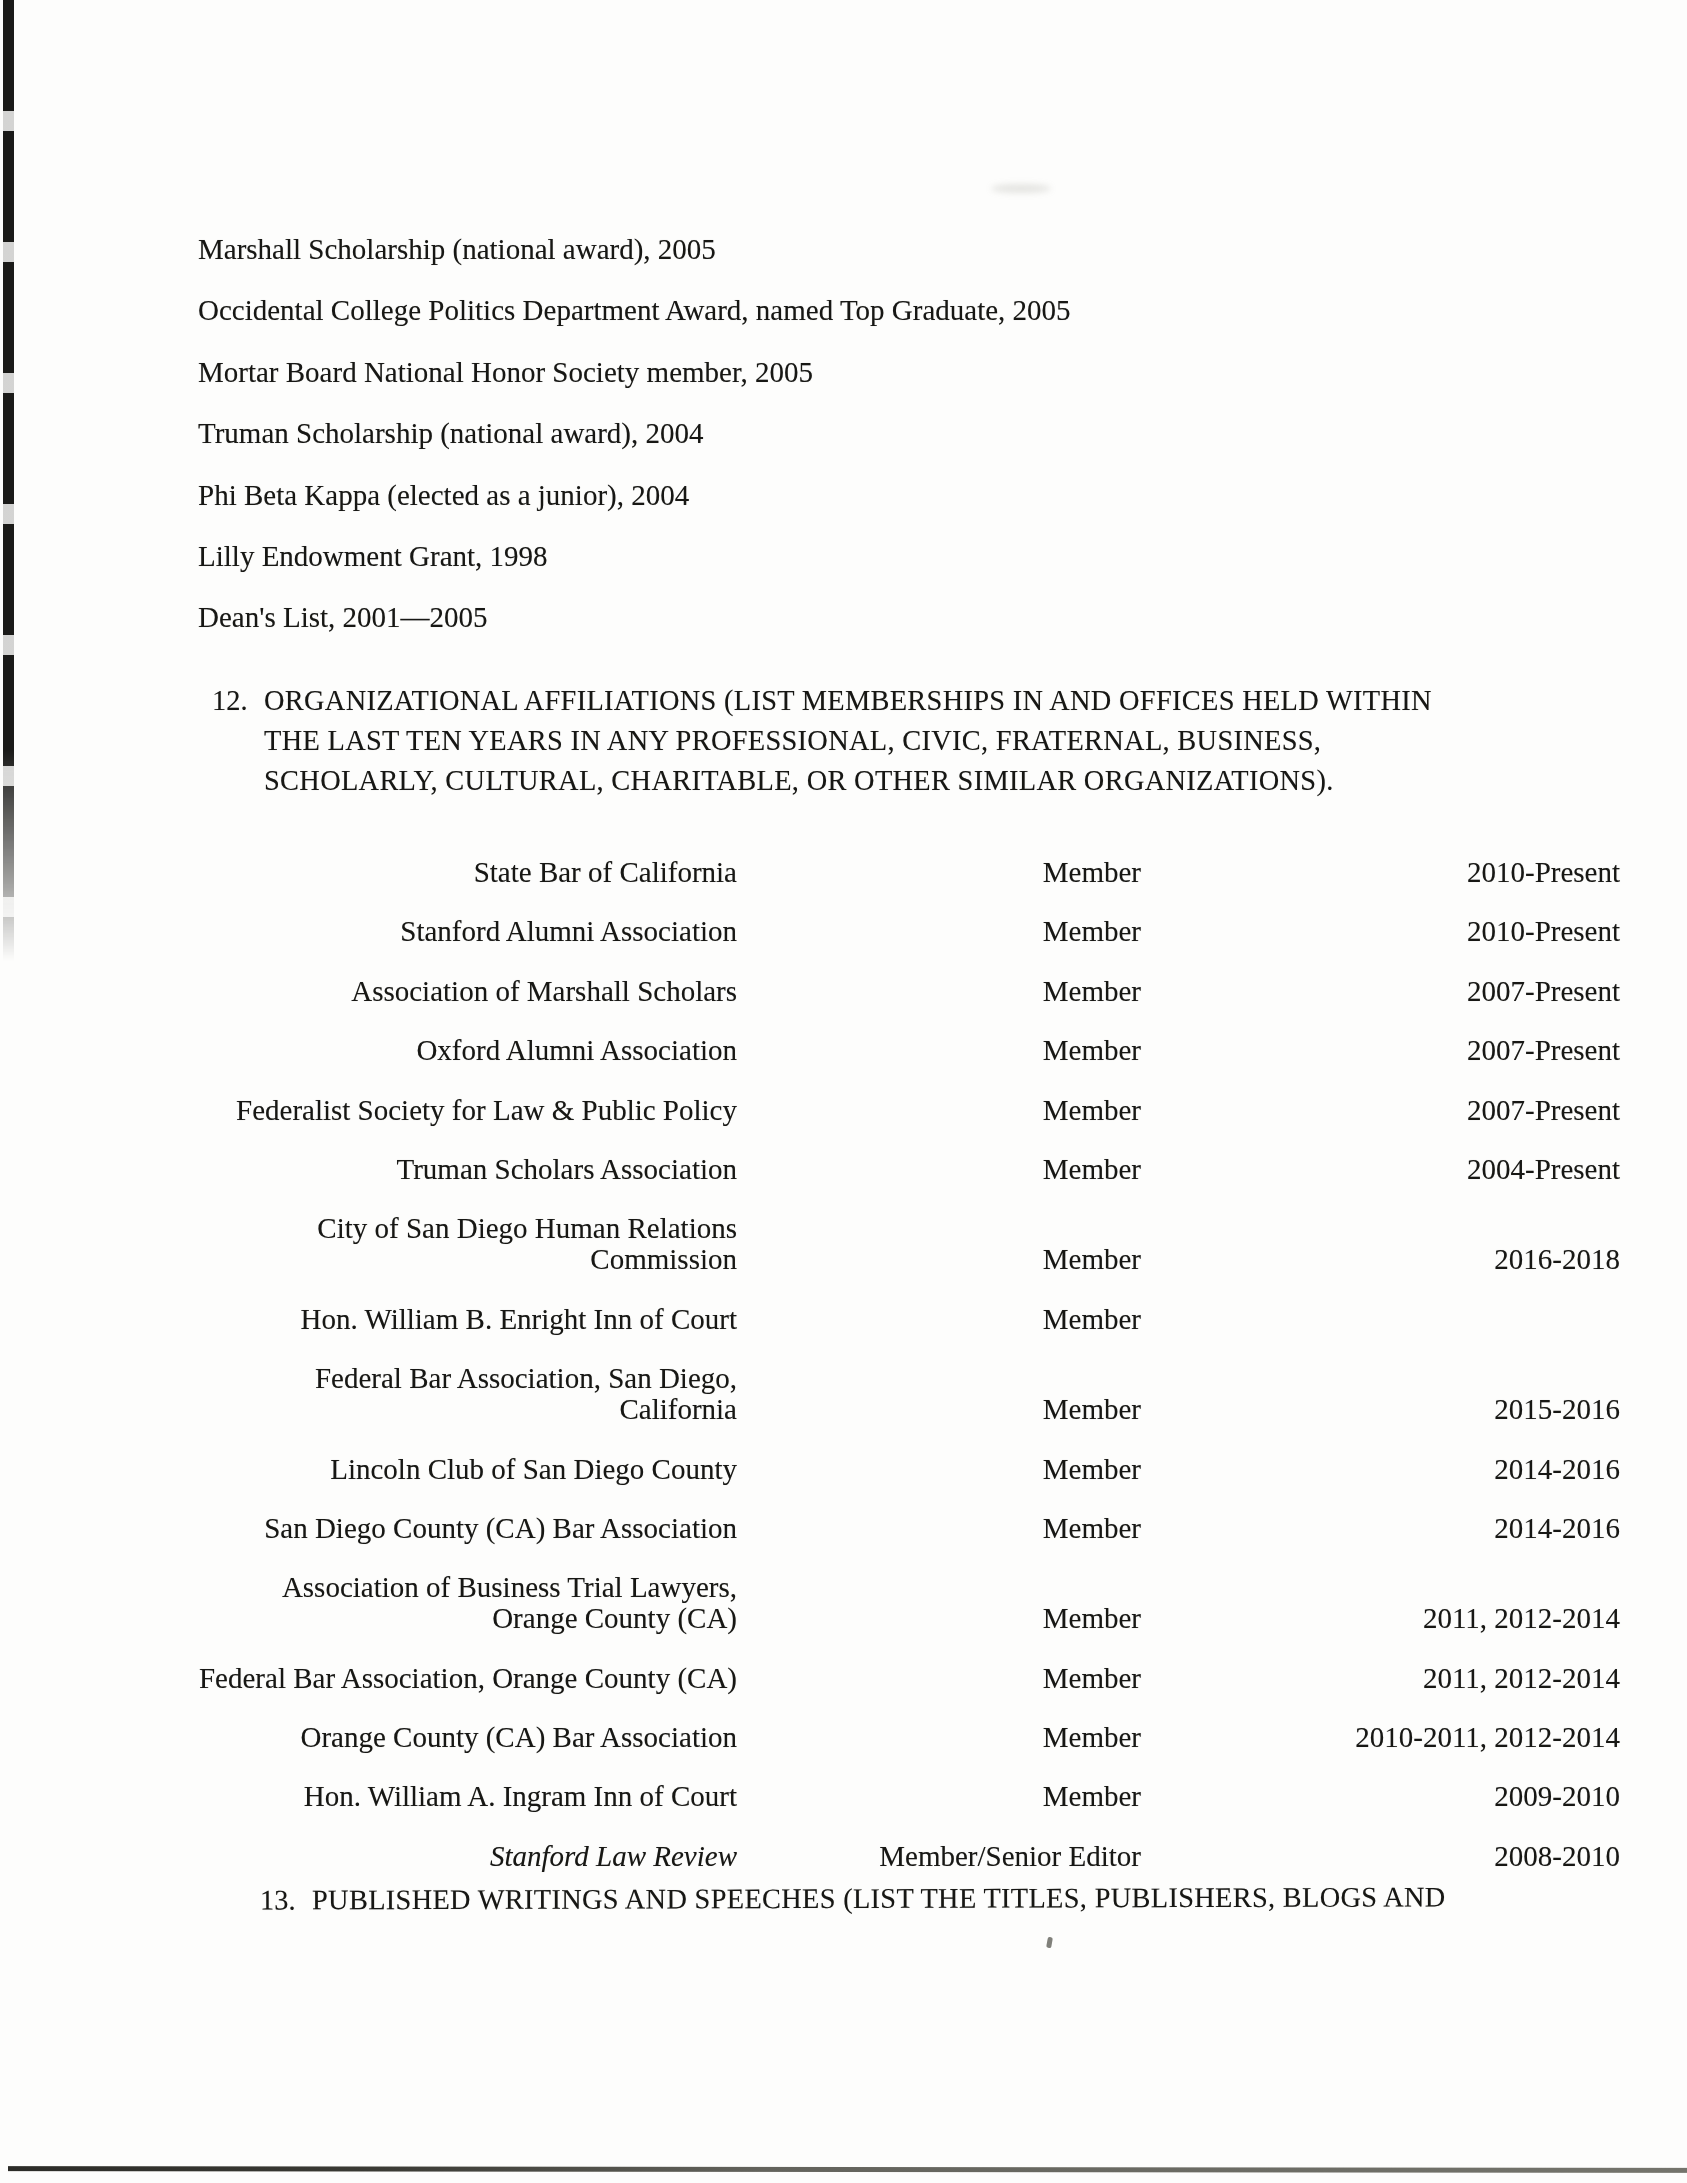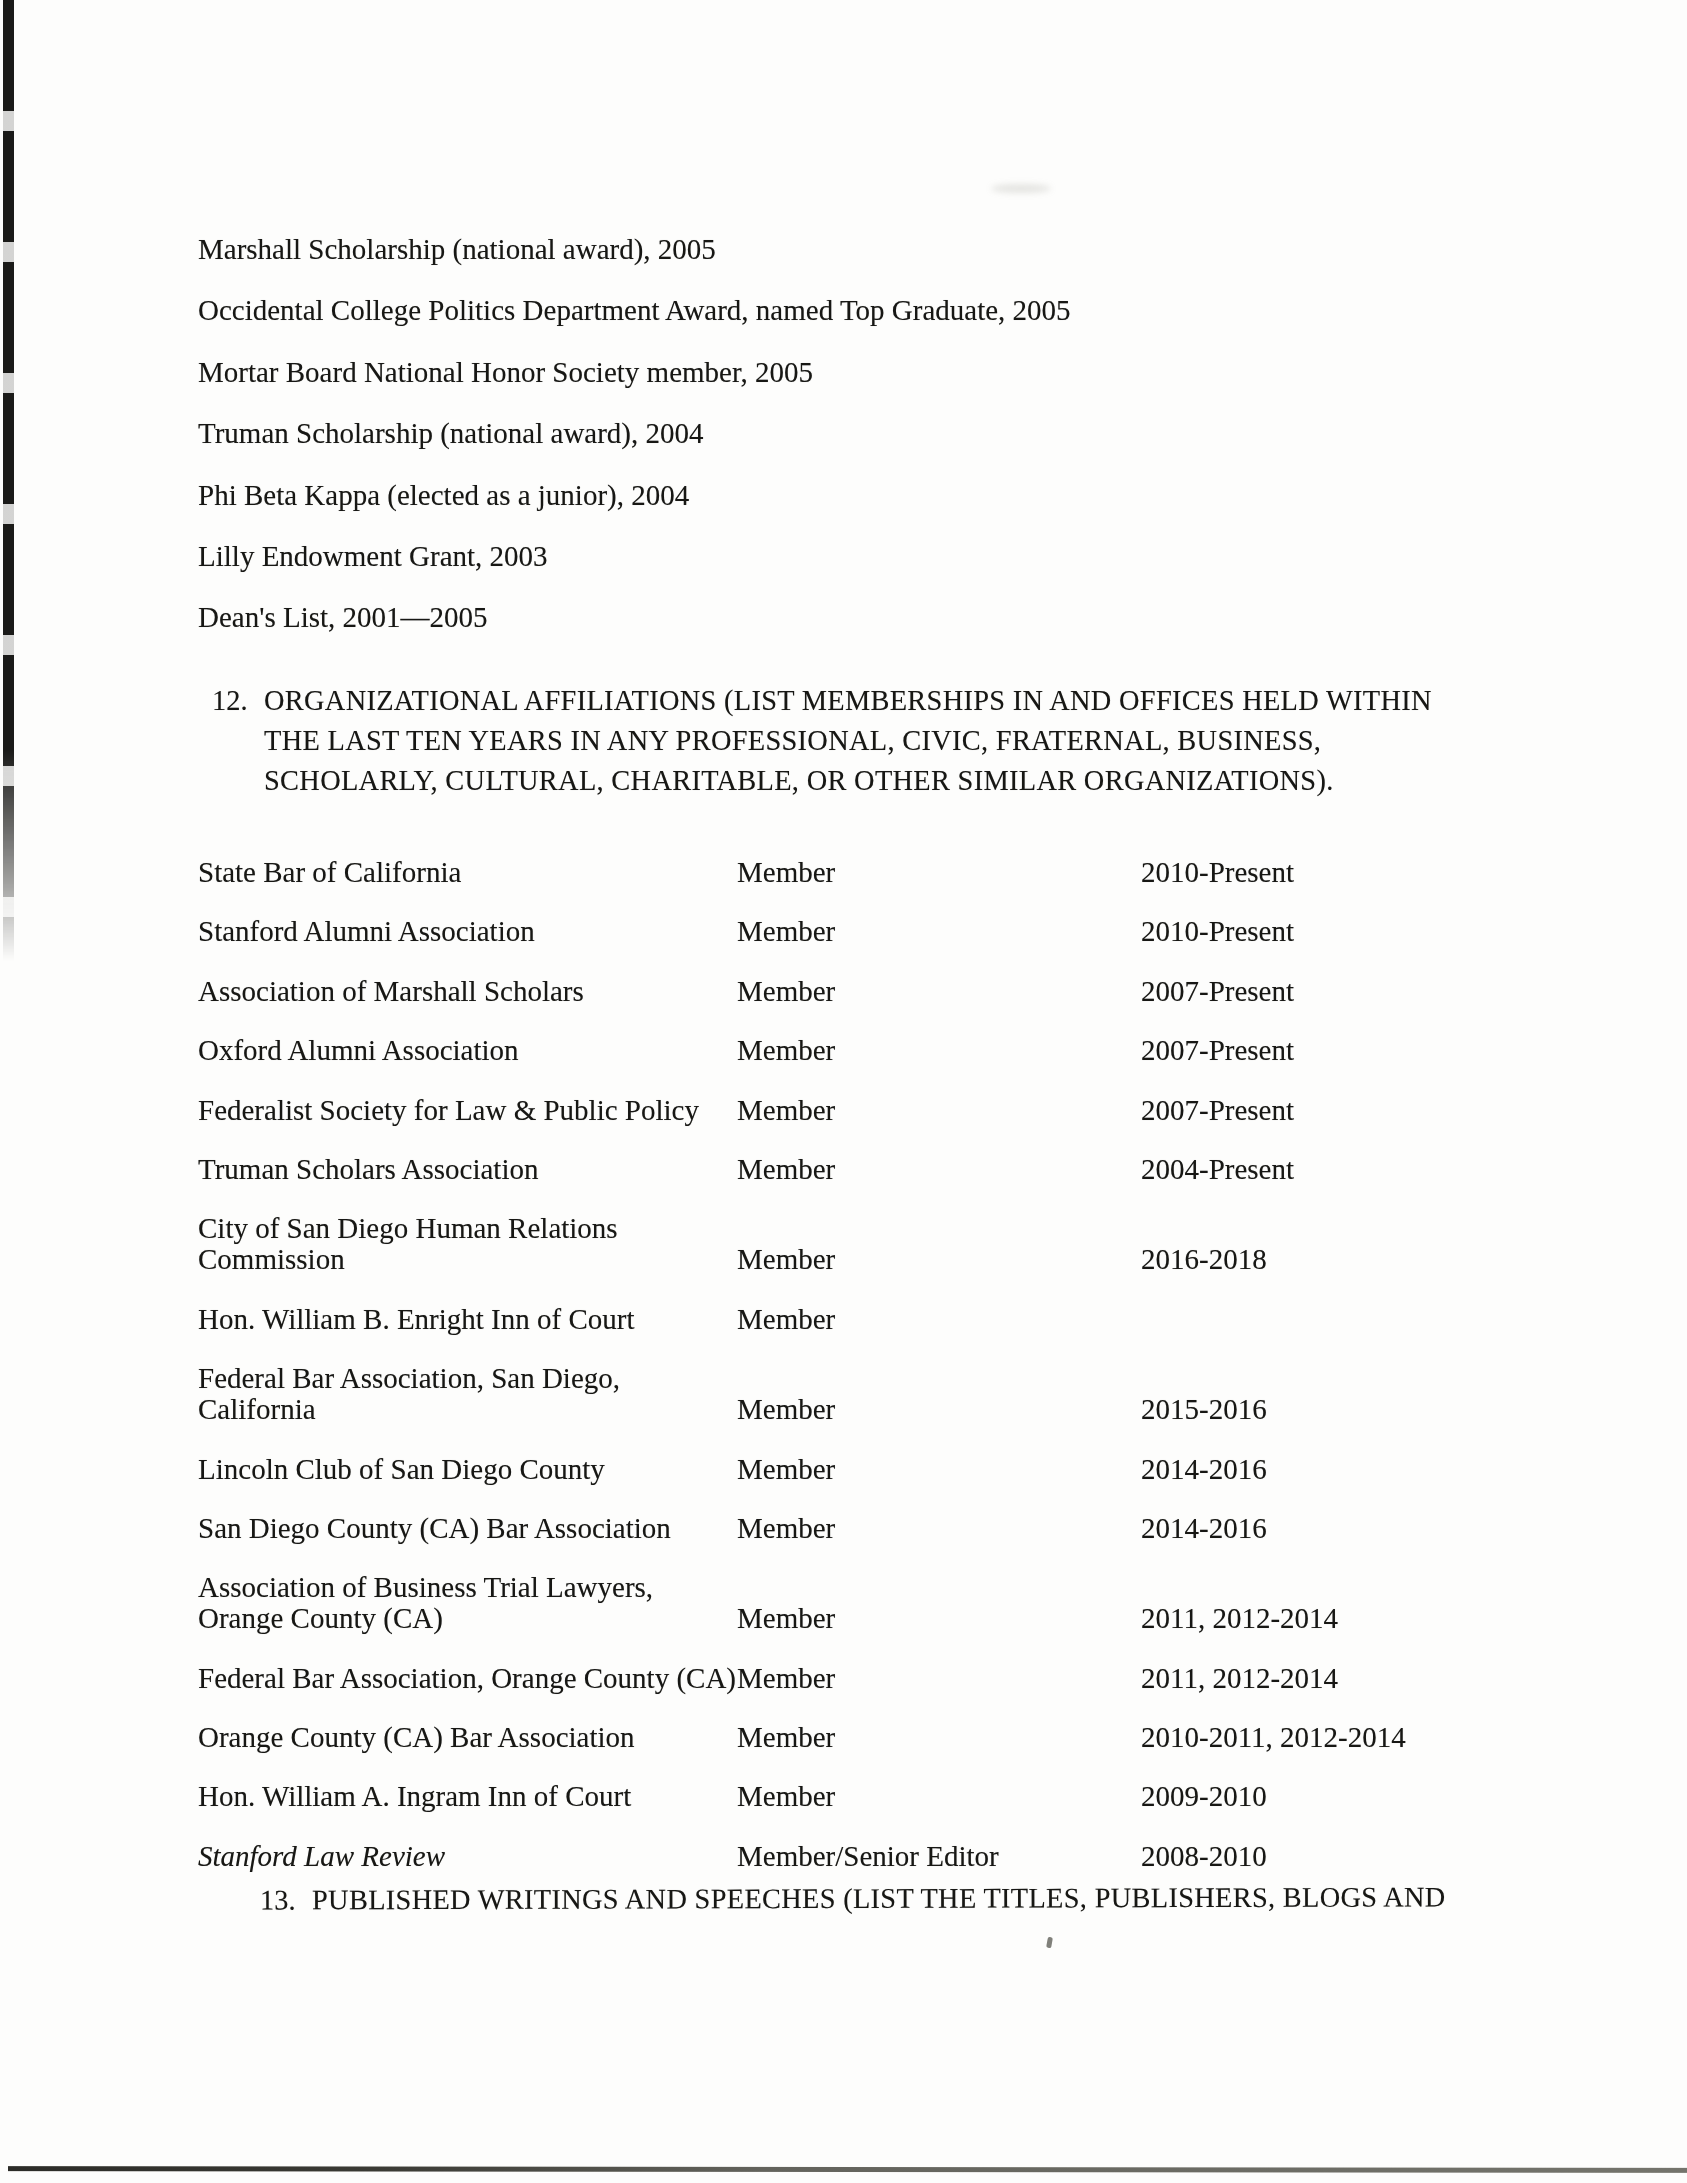--- a/index.html
+++ b/index.html
@@ -52,21 +52,21 @@
     font-size:29px; line-height:33px; white-space:nowrap;
   }
   .u{ text-decoration:underline; text-underline-offset:6px; text-decoration-thickness:2px; }
 
   .rows{ position:absolute; left:198px; top:857px; width:1422px; }
   .row{
     display:grid; grid-template-columns:539px 404px auto;
     align-items:end;
     font-size:29px; line-height:31px; margin-bottom:28.4px;
   }
-  .cell{ white-space:pre-line; }
+  .cell{ white-space:pre-line;text-align:right; }
   .cell.office, .cell.dates{ white-space:nowrap; }
   .italic{ font-style:italic; }
 
   
   .sec13{ position:absolute; left:212px; top:1882px; display:flex; transform:rotate(-0.15deg); }
   .sec13 .sec-num{ line-height:34px;margin-left:48px; }
   .sec13-text{ font-size:28.4px; line-height:34px; white-space:nowrap; letter-spacing:0.3px; }
 </style>
 </head>
 <body>
@@ -83,21 +83,21 @@
       <div class="award-line">Marshall Scholarship (national award), 2005</div>
 
       <div class="award-line">Occidental College Politics Department Award, named Top Graduate, 2005</div>
 
       <div class="award-line">Mortar Board National Honor Society member, 2005</div>
 
       <div class="award-line">Truman Scholarship (national award), 2004</div>
 
       <div class="award-line">Phi Beta Kappa (elected as a junior), 2004</div>
 
-      <div class="award-line">Lilly Endowment Grant, 2003</div>
+      <div class="award-line">Lilly Endowment Grant, 1998</div>
 
       <div class="award-line">Dean's List, 2001—2005</div>
     </div>
 
   <div class="sec-head txt">
     <span class="sec-num">12.</span>
     <div>
 
         <div class="sec-line">ORGANIZATIONAL AFFILIATIONS (LIST MEMBERSHIPS IN AND OFFICES HELD WITHIN</div>
 

